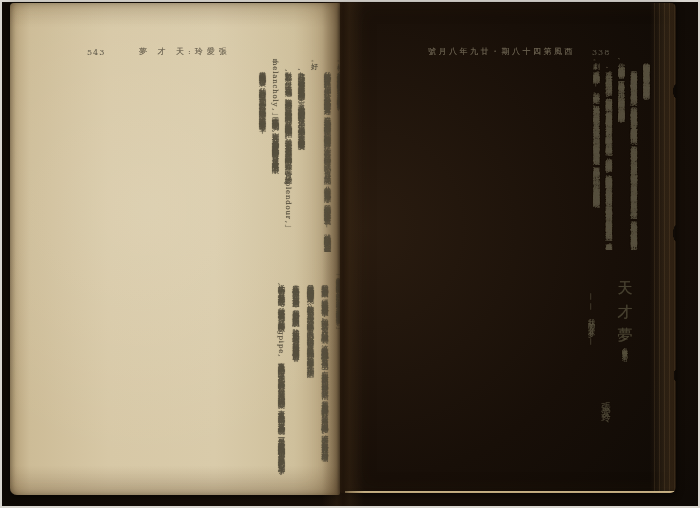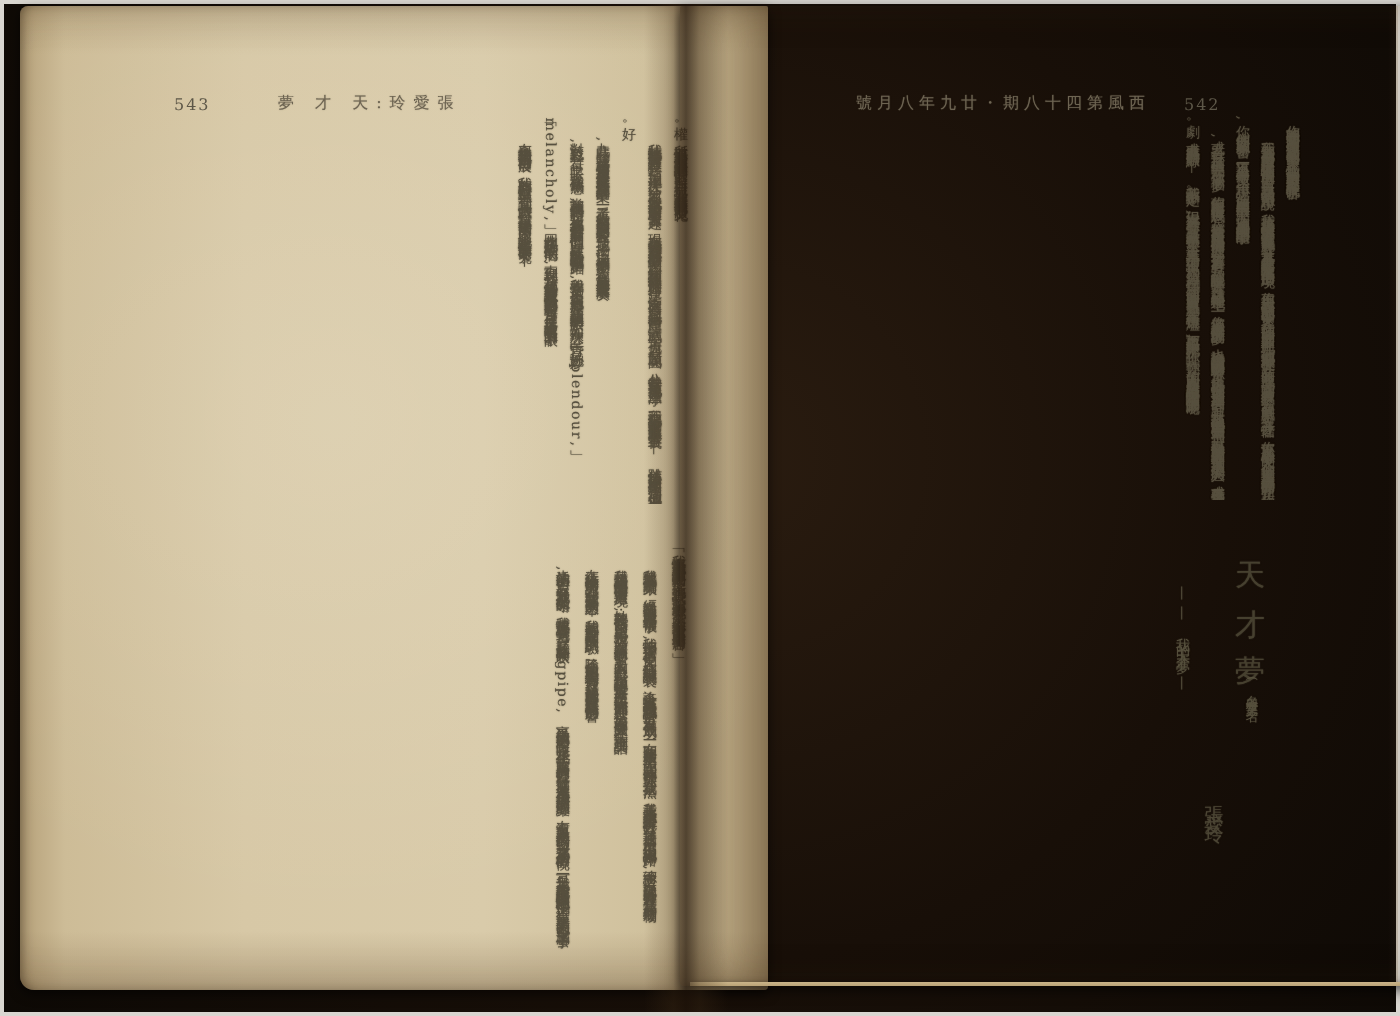--- a/index.html
+++ b/index.html
@@ -1,20 +1,20 @@
 <!DOCTYPE html>
 <html lang="zh-Hant"><head>
 <meta charset="utf-8">
 <style>
   html,body{margin:0;padding:0;width:700px;height:508px;overflow:hidden;background:#c9c6c0;}
   .photo{position:relative;width:700px;height:508px;box-sizing:border-box;border:2px solid #d9d6d0;
          background:radial-gradient(circle at 52% 45%, #2a1c10 0%, #180f08 55%, #0d0905 100%);}
   .scene{position:absolute;inset:0;}
   .page{position:absolute;overflow:hidden;
-        font-family:"DejaVu Serif","Liberation Serif",serif;color:#57503f;padding-left:44px;}
+        font-family:"DejaVu Serif","Liberation Serif",serif;color:#57503f;}
   .page-left{left:8px;top:1px;width:330px;height:492px;border-radius:4px 1px 2px 7px;
      background:
        radial-gradient(120% 85% at 42% 42%, rgba(255,252,240,0.14), transparent 60%),
        linear-gradient(180deg, rgba(120,95,60,0.18) 0%, transparent 5%, transparent 94%, rgba(110,85,55,0.3) 100%),
        linear-gradient(90deg, #b5a079 0%, #cdbc97 6%, #d7c8a6 30%, #d9cbaa 62%, #cfc09c 86%, #b7a27b 100%);
      box-shadow: inset -16px 0 26px -10px rgba(58,40,20,0.55), inset 3px 0 6px -2px rgba(40,28,14,0.5), 0 2px 6px rgba(0,0,0,0.6);}
   .page-right{left:338px;top:1px;width:336px;height:490px;border-radius:1px 5px 6px 2px;
      background:
        radial-gradient(120% 85% at 55% 40%, rgba(255,252,240,0.13), transparent 60%),
        linear-gradient(180deg, rgba(120,95,60,0.16) 0%, transparent 5%, transparent 93%, rgba(110,85,55,0.28) 100%),
@@ -76,21 +76,21 @@
           <p class="cont">「我懊悔從前小心看護你的傷寒症,」她告訴我,「我寧願看你死,不願看你活着使你自己處處受痛苦。」</p>
           <p>我發現我不會削蘋果。經過艱苦的努力我才學會補襪子。我怕上理髮店,怕見客,怕給裁縫試衣裳。許多人嘗試過敎我織絨線,可是沒有一個成功。在一間房裏住了兩年,問我電鈴在那兒,我還茫然。我天天乘黃包車上醫院去打針,接連三個月,仍不認識那條路。總而言之,在現實的社會裏,我等於一個廢物。</p>
           <p>我母親給我兩年的時間學習適應環境。她敎我煮飯;用肥皂粉洗衣;練習行路的姿勢;看人的眼色;點燈後記得拉上窗簾;照鏡子研究面部神態;如果沒有幽默天才,千萬別說笑話。</p>
           <p>在待人接物的常識方面,我顯露驚人的愚笨。我的兩年計劃是一個失敗的試驗。除了使我的思想失去均衡外,我母親的沉痛警告沒有給我任何的影響。</p>
           <p>生活的藝術,有一部分我不是不能領略。我懂得怎樣看「七月巧雲」,聽蘇格蘭兵吹bagpipe,享受微風中的藤椅,吃鹽水花生,欣賞雨夜的霓虹燈,從雙層公共汽車上伸出手摘樹巔的綠葉。在沒有人與人交接的場合,我充滿了生命的歡悅。可是我一天不能克服這種咬嚙性的小煩惱,生命是一襲華美的袍,爬滿了蚤子。</p>
         </div>
     </div>
 
     <div class="page page-right">
       <span class="runhead" style="left:88px;top:43px;letter-spacing:2.5px;">號月八年九廿・期八十四第風西</span>
-      <span class="pagenum" style="left:252px;top:45px;">542</span>
+      <span class="pagenum" style="left:252px;top:45px;">338</span>
 
       <div class="vreg reg-rt">
           <p class="cont">你的聰明和豐富的想像一定勝過我的拙筆多多,我怕徵文的字數早已不容許我饒舌了。</p>
           <p>我不知道我爲甚麼對你說這樣一個不愉快的故事,而且說是我的第一篇小說。我應該怎樣使你諒解不要有甚麼感觸才好,尤其是不要把這辛酸味籠罩了你的環境。你不用担心真有如此的一個不速之客,你的頂好的朋友並不在此地,他們都飄散在天涯,有的遠戍漠北,爲國家效有效之勞;有的胼胝手足,謀升斗之儲。你更不必疑心你的夫人,你們依舊是靑梅竹馬般的廝守在一起,你熟悉她正如她熟悉你,你們之間沒有祕密。這不過是一篇徵文,一篇小說,一個向壁虛構的故事,一個琉璃瓶裏倒出的囈語罷了。</p>
           <p>或者,你只是打了一個盹兒,你做了一個夢。你醒回來不覺得疲憊嗎?你雖然拿起西風來想驅遣你的疲憊,其實你沒有看一點,你就矇矓睡去了,雜誌已經掉在地上。你做了這個離奇怪誕的夢。也許這篇警闢的囈語影響了你:也許因爲你近日接到遠方朋友的信,其中一封談及他的婚姻的美滿幸福,一封以憂鬱的筆調敘述不期又遇到了過去的戀人。或者是你讀了一齣古希臘的悲劇。或者這數者的錯綜——我不敢斷定。但現實在等着你,夢裏雖已數十年,黃粱未熟,縱使下完一局棋,斧柯已爛,而你的香茗還冒着熱氣,煙蒂未曾燒燼。把西風撿起來吧,你瞧,你聽,你的夫人在廚房又嬌聲喚你去嚐嚐味美的鮮湯呢。</p>
         </div>
 
       <div class="vreg reg-rb">
         <div class="title-block">
           <div class="t-main">

